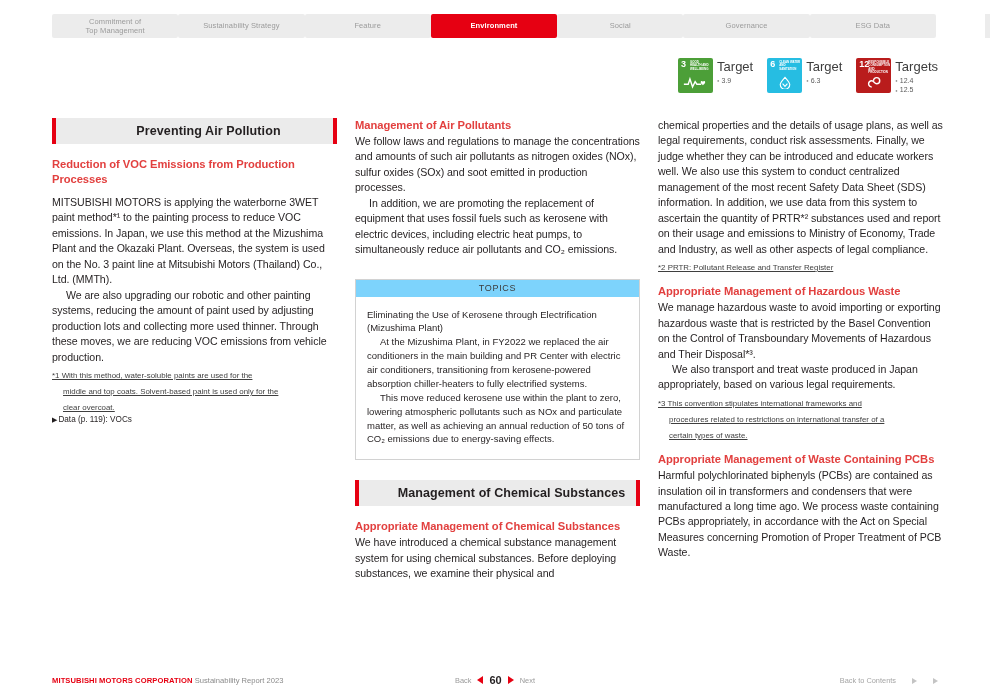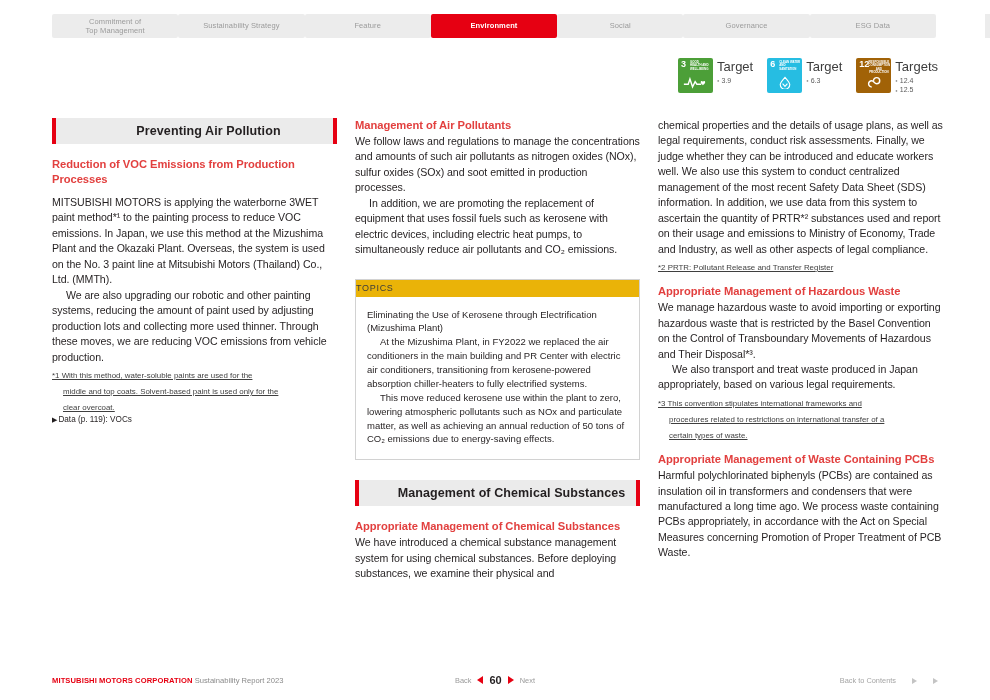--- a/index.html
+++ b/index.html
@@ -176,23 +176,23 @@
     font-size: 8.6px; color: #231f20; line-height: 1.3;
   }
 
   
   .topics {
     margin-top: 21px;
     border: 1px solid #d2d2d2;
     background: #ffffff;
   }
   .topics-head {
-    background: #eab308;
+    background: #7dd3fc;
     height: 17px;
-    display: flex; align-items: center; justify-content: flex-start;
+    display: flex; align-items: center; justify-content: center;
     font-size: 9px; color: #3c3c3c; letter-spacing: .7px;
   }
   .topics-body { padding: 11px 11px 13px 11px; }
   .topics-title {
     margin: 0 0 9px 0;
     font-size: 9.9px; font-weight: 400; color: #e2403f; line-height: 1.35;
   }
   .topics-body p {
     margin: 0; font-size: 9.5px; line-height: 1.46; color: #231f20;
   }
@@ -276,21 +276,21 @@
             <path d="M12.2 8.2 L15 11.4 L17.8 8.2" fill="none" stroke="#fff" stroke-width="1.3"></path>
           </svg>
         </div>
       </div>
       <div class="sdg-targets">
         <div class="lbl">Target</div>
         <div class="tv">6.3</div>
       </div>
     </div>
     <div class="sdg">
-      <div class="sdg-icon" style="background: #a16207; text-align: center;">
+      <div class="sdg-icon" style="background: #b91c1c;">
         <div class="sdg-num">12</div>
         <div class="sdg-ttl">RESPONSIBLE CONSUMPTION AND PRODUCTION</div>
         <div class="sdg-glyph">
           <svg viewBox="0 0 30 14" width="26" height="13">
             <path d="M9 7 a3.4 3.4 0 1 1 3.4 3.4 c-2.4 0-3-3.4-5.4-3.4 a3.4 3.4 0 1 0 0 6.8" fill="none" stroke="#fff" stroke-width="1.6" transform="translate(5,-2.4) scale(1.05)"></path>
           </svg>
         </div>
       </div>
       <div class="sdg-targets">
         <div class="lbl">Targets</div>

